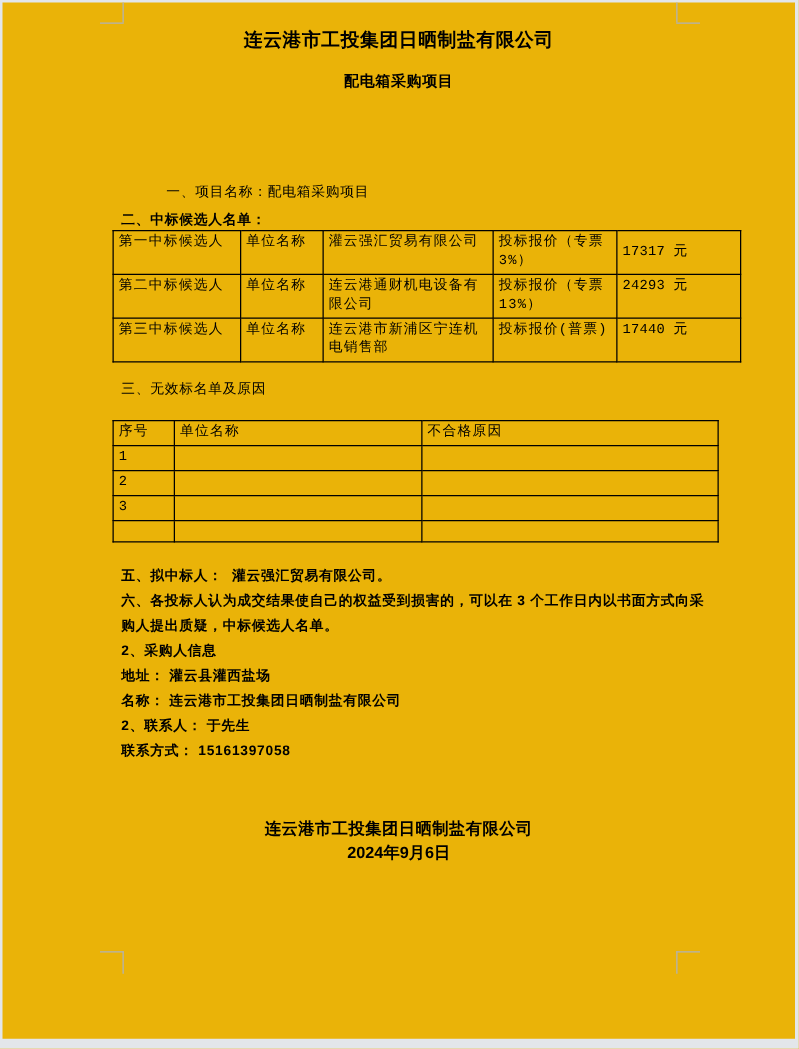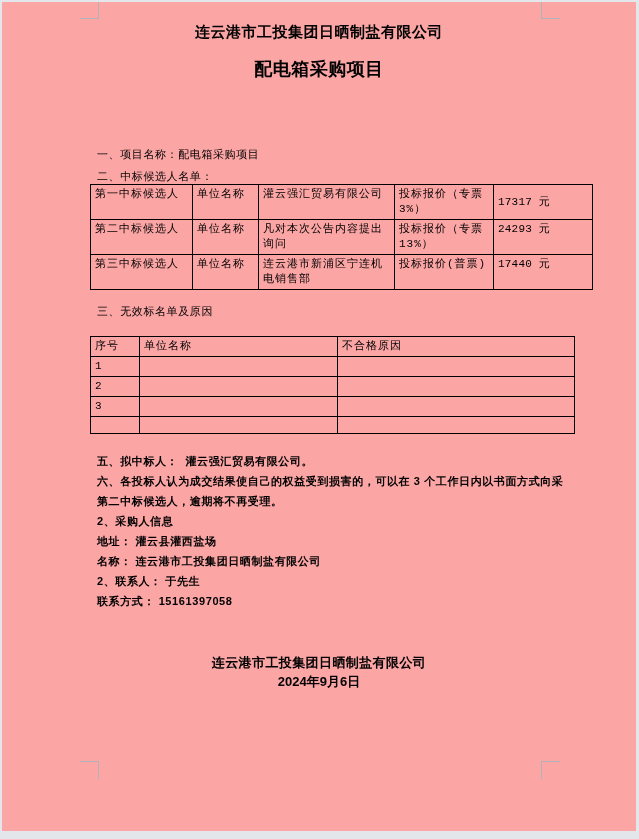--- a/index.html
+++ b/index.html
@@ -6,41 +6,41 @@
   body{
     width:639px;height:839px;
     background:#e3e6ea;
     font-family:"Liberation Sans","DejaVu Sans",sans-serif;
     color:#000;
     position:relative;
     overflow:hidden;
   }
   .page{
     position:absolute;left:2px;top:2px;width:634px;height:829px;
-    background:#fca5a5;
+    background:#eab308;
   }
   
   .mark{position:absolute;background:#b0b3b8;}
   .tl-v{left:96px;top:0;width:1px;height:16px;}
   .tl-h{left:78px;top:16px;width:19px;height:1px;}
   .tr-v{left:539px;top:0;width:1px;height:16px;}
   .tr-h{left:539px;top:16px;width:19px;height:1px;}
   .bl-h{left:78px;top:759px;width:19px;height:1px;}
   .bl-v{left:96px;top:759px;width:1px;height:18px;}
   .br-h{left:539px;top:759px;width:19px;height:1px;}
   .br-v{left:539px;top:759px;width:1px;height:18px;}
 
   .title{position:absolute;left:0;width:634px;text-align:center;font-weight:700;white-space:pre;}
   .t1{top:21px;font-size:15px;letter-spacing:0.5px;}
-  .t2{top:55px;font-size:18px;letter-spacing:0.5px;}
+  .t2{top:55px;font-size:12px;letter-spacing:0.5px;}
   .t3{top:88px;font-size:14px;letter-spacing:1px;}
 
   .para{position:absolute;left:95px;font-size:11px;line-height:14px;letter-spacing:0.6px;white-space:pre;}
-  .s1{top:145px;}
-  .s2{top:167px;}
+  .s1{top:145px;margin-left:36px;}
+  .s2{top:167px;font-weight:bold;}
   .s3{top:302px;}
 
   table{border-collapse:collapse;table-layout:fixed;position:absolute;left:88px;font-family:Liberation Mono, monospace;}
   td,th{border:1px solid #000;padding:2px 4px;vertical-align:top;
         font-size:11px;line-height:15px;font-weight:400;text-align:left;
         letter-spacing:1px;overflow:hidden;word-break:break-all;}
   .tbl1{top:182px;width:457px;}
   .tbl1 tr{height:34px;}
   .tbl1 .c1{width:93px;}
   .tbl1 .c2{width:57px;}
@@ -87,21 +87,21 @@
         <tr>
       <td class="c1">第一中标候选人</td>
       <td class="c2">单位名称</td>
       <td class="c3">灌云强汇贸易有限公司</td>
       <td class="c4">投标报价（专票3%）</td>
       <td class="c5 vmid">17317 元</td>
     </tr>
     <tr>
       <td class="c1">第二中标候选人</td>
       <td class="c2">单位名称</td>
-      <td class="c3">凡对本次公告内容提出询问</td>
+      <td class="c3">连云港通财机电设备有限公司</td>
       <td class="c4">投标报价（专票13%）</td>
       <td class="c5">24293 元</td>
     </tr>
     <tr>
       <td class="c1">第三中标候选人</td>
       <td class="c2">单位名称</td>
       <td class="c3">连云港市新浦区宁连机电销售部</td>
       <td class="c4">投标报价(普票)</td>
       <td class="c5">17440 元</td>
     </tr>
@@ -136,21 +136,21 @@
       <td class="k1"></td>
       <td class="k2"></td>
       <td class="k3"></td>
     </tr>
   </tbody>
     </table>
 
   <div class="body-block">
     <div class="body-line">五、拟中标人：  灌云强汇贸易有限公司。</div>
     <div class="body-line">六、各投标人认为成交结果使自己的权益受到损害的，可以在 3 个工作日内以书面方式向采</div>
-    <div class="body-line">第二中标候选人，逾期将不再受理。</div>
+    <div class="body-line">购人提出质疑，中标候选人名单。</div>
     <div class="body-line">2、采购人信息</div>
     <div class="body-line">地址： 灌云县灌西盐场</div>
     <div class="body-line">名称： 连云港市工投集团日晒制盐有限公司</div>
     <div class="body-line">2、联系人： 于先生</div>
     <div class="body-line">联系方式： 15161397058</div>
   </div>
 
   <div class="footer-line f1">连云港市工投集团日晒制盐有限公司</div>
   <div class="footer-line f2">2024年9月6日</div>
 

